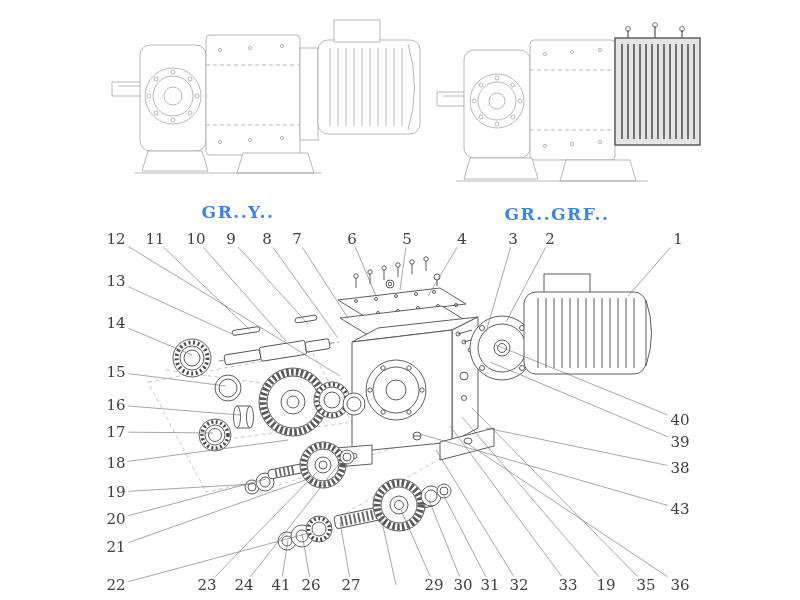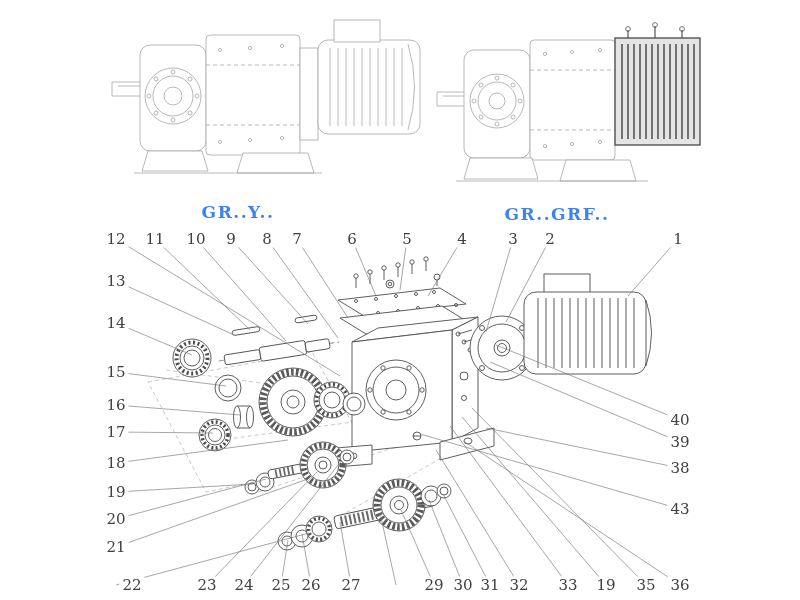--- a/index.html
+++ b/index.html
@@ -315,24 +315,24 @@
       <div class="callout" style="left: 116px; top: 239px;">12</div>
       <div class="callout" style="left: 116px; top: 281px;">13</div>
       <div class="callout" style="left: 116px; top: 323px;">14</div>
       <div class="callout" style="left: 116px; top: 372px;">15</div>
       <div class="callout" style="left: 116px; top: 405px;">16</div>
       <div class="callout" style="left: 116px; top: 432px;">17</div>
       <div class="callout" style="left: 116px; top: 463px;">18</div>
       <div class="callout" style="left: 116px; top: 492px;">19</div>
       <div class="callout" style="left: 116px; top: 519px;">20</div>
       <div class="callout" style="left: 116px; top: 547px;">21</div>
-      <div class="callout" style="left: 116px; top: 585px; margin-left: 16px;">22</div>
+      <div class="callout" style="left: 116px; top: 585px;">22</div>
       <div class="callout" style="left: 207px; top: 585px;">23</div>
       <div class="callout" style="left: 244px; top: 585px;">24</div>
-      <div class="callout" style="left: 281px; top: 585px;">25</div>
+      <div class="callout" style="left: 281px; top: 585px;">41</div>
       <div class="callout" style="left: 311px; top: 585px;">26</div>
       <div class="callout" style="left: 351px; top: 585px;">27</div>
       <div class="callout" style="left: 396px; top: 585px; margin-top: 28px;">28</div>
       <div class="callout" style="left: 434px; top: 585px;">29</div>
       <div class="callout" style="left: 463px; top: 585px;">30</div>
       <div class="callout" style="left: 490px; top: 585px;">31</div>
       <div class="callout" style="left: 519px; top: 585px;">32</div>
       <div class="callout" style="left: 568px; top: 585px;">33</div>
       <div class="callout" style="left: 606px; top: 585px;">19</div>
       <div class="callout" style="left: 646px; top: 585px;">35</div>

